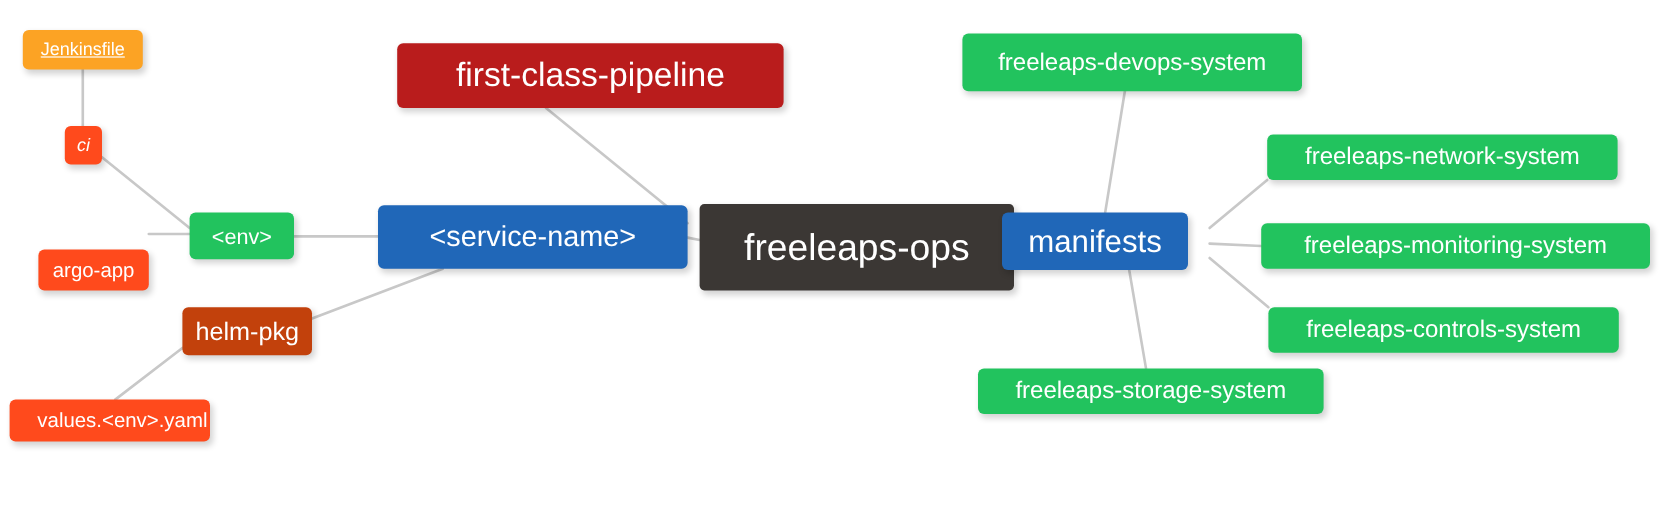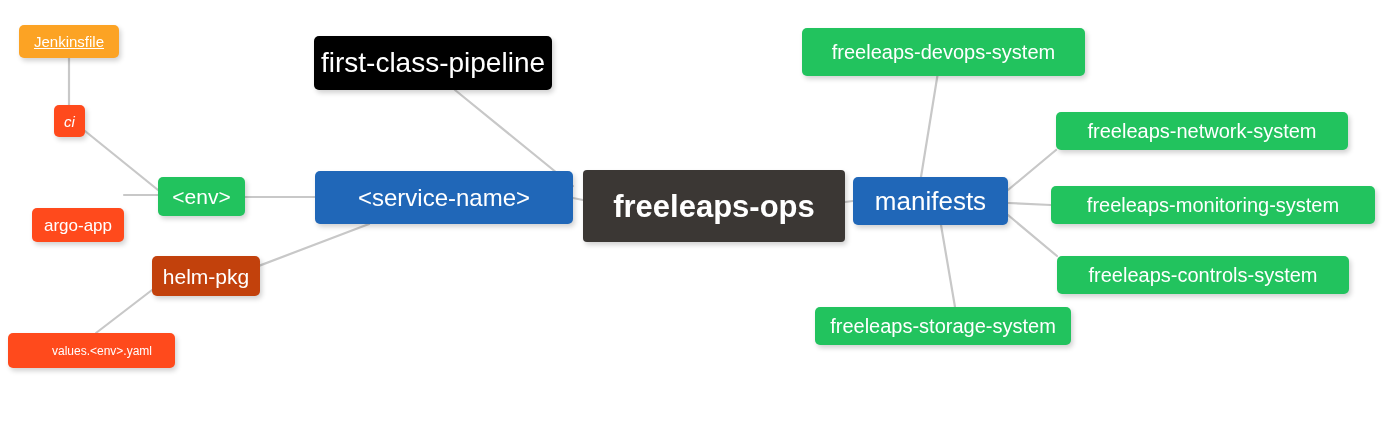--- a/index.html
+++ b/index.html
@@ -78,60 +78,60 @@
       <line x1="69" y1="105" x2="69" y2="58" stroke="#c8c8c8" stroke-width="2.2" stroke-linecap="round"></line>
       <line x1="152" y1="290" x2="96" y2="333" stroke="#c8c8c8" stroke-width="2.2" stroke-linecap="round"></line>
       <line x1="921" y1="177" x2="939" y2="66" stroke="#c8c8c8" stroke-width="2.2" stroke-linecap="round"></line>
       <line x1="1008" y1="190" x2="1056" y2="150" stroke="#c8c8c8" stroke-width="2.2" stroke-linecap="round"></line>
       <line x1="1008" y1="203" x2="1051" y2="205" stroke="#c8c8c8" stroke-width="2.2" stroke-linecap="round"></line>
       <line x1="1008" y1="215" x2="1057" y2="256" stroke="#c8c8c8" stroke-width="2.2" stroke-linecap="round"></line>
       <line x1="941" y1="225" x2="955" y2="307" stroke="#c8c8c8" stroke-width="2.2" stroke-linecap="round"></line>
     </svg>
 
   <div id="node-layer">
-      <div class="node n-root" style="left: 583px; top: 170px; width: 262px; height: 72px; background: rgb(59, 55, 52); font-weight: bold;">
+      <div class="node n-root" style="left: 583px; top: 170px; width: 262px; height: 72px; background: rgb(59, 55, 52);">
         <span class="node-label" style="font-size: 31px;">freeleaps-ops</span>
       </div>
-      <div class="node n-blue" style="left: 314px; top: 36px; width: 238px; height: 54px; background: #000000;">
+      <div class="node n-blue" style="left: 331px; top: 36px; width: 322px; height: 54px; background: #b91c1c;">
         <span class="node-label" style="font-size: 28px;">first-class-pipeline</span>
       </div>
       <div class="node n-blue" style="left: 315px; top: 171px; width: 258px; height: 53px; background: rgb(32, 103, 184);">
         <span class="node-label" style="font-size: 24px;">&lt;service-name&gt;</span>
       </div>
-      <div class="node n-blue" style="left: 853px; top: 177px; width: 155px; height: 48px; background: rgb(32, 103, 184);">
+      <div class="node n-blue" style="left: 835px; top: 177px; width: 155px; height: 48px; background: rgb(32, 103, 184);">
         <span class="node-label" style="font-size: 26px;">manifests</span>
       </div>
       <div class="node n-green" style="left: 158px; top: 177px; width: 87px; height: 39px; background: rgb(34, 195, 94);">
-        <span class="node-label" style="font-size: 21px;">&lt;env&gt;</span>
+        <span class="node-label" style="font-size: 18px;">&lt;env&gt;</span>
       </div>
       <div class="node n-green" style="left: 152px; top: 256px; width: 108px; height: 40px; background: #c2410c;">
         <span class="node-label" style="font-size: 21px;">helm-pkg</span>
       </div>
       <div class="node n-tomato" style="left: 54px; top: 105px; width: 31px; height: 32px; background: rgb(255, 74, 28); font-style: italic;">
         <span class="node-label" style="font-size: 15px;">ci</span>
       </div>
       <div class="node n-orange" style="left: 19px; top: 25px; width: 100px; height: 33px; background: rgb(252, 163, 36);">
         <span class="node-label" style="font-size: 15px; text-decoration: underline;">Jenkinsfile</span>
       </div>
       <div class="node n-tomato" style="left: 32px; top: 178px; width: 92px; height: 34px; background: rgb(255, 74, 28); margin-top: 30px;">
         <span class="node-label" style="font-size: 17px;">argo-app</span>
       </div>
       <div class="node n-tomato" style="left: 8px; top: 333px; width: 167px; height: 35px; background: rgb(255, 74, 28);">
-        <span class="node-label" style="font-size: 12px; margin-left: 21px;">values.&lt;env&gt;.yaml</span>
+        <span class="node-label" style="font-size: 17px; margin-left: 21px;">values.&lt;env&gt;.yaml</span>
       </div>
       <div class="node n-green" style="left: 802px; top: 28px; width: 283px; height: 48px; background: rgb(34, 195, 94);">
         <span class="node-label" style="font-size: 20px;">freeleaps-devops-system</span>
       </div>
       <div class="node n-green" style="left: 1056px; top: 112px; width: 292px; height: 38px; background: rgb(34, 195, 94);">
         <span class="node-label" style="font-size: 20px;">freeleaps-network-system</span>
       </div>
       <div class="node n-green" style="left: 1051px; top: 186px; width: 324px; height: 38px; background: rgb(34, 195, 94);">
         <span class="node-label" style="font-size: 20px;">freeleaps-monitoring-system</span>
       </div>
       <div class="node n-green" style="left: 1057px; top: 256px; width: 292px; height: 38px; background: rgb(34, 195, 94);">
         <span class="node-label" style="font-size: 20px;">freeleaps-controls-system</span>
       </div>
-      <div class="node n-green" style="left: 815px; top: 307px; width: 256px; height: 38px; background: rgb(34, 195, 94);">
+      <div class="node n-green" style="left: 815px; top: 307px; width: 288px; height: 38px; background: rgb(34, 195, 94);">
         <span class="node-label" style="font-size: 20px;">freeleaps-storage-system</span>
       </div>
     </div>
 
 </div>
 
 </body></html>

